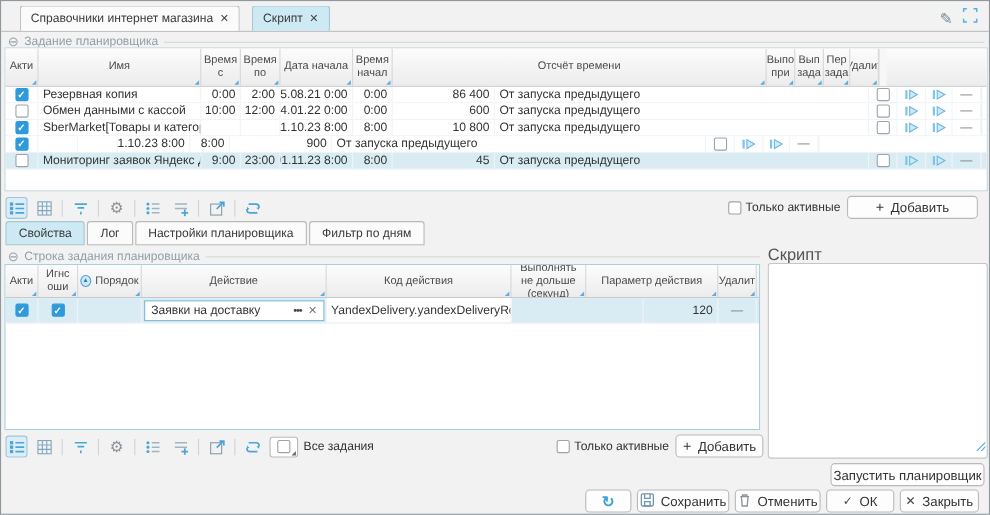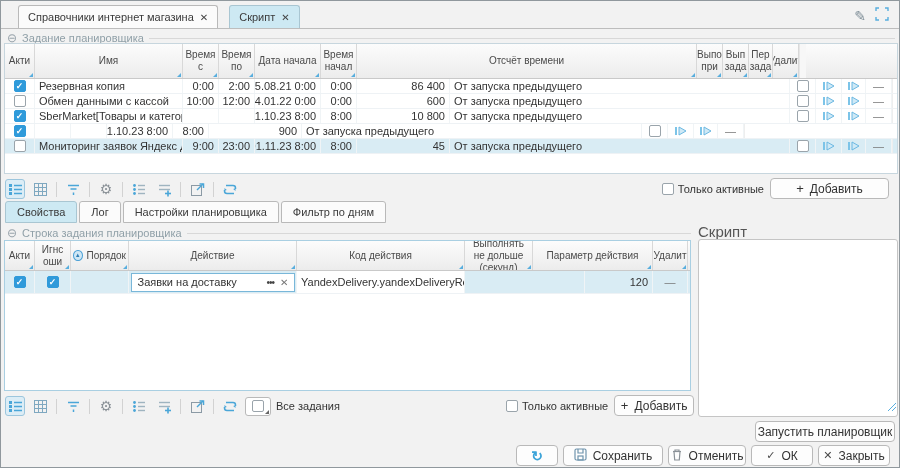--- a/index.html
+++ b/index.html
@@ -556,21 +556,21 @@
   </div>
 
   <button class="btn" style="position:absolute; left:754px; top:420px; width:140px;">
     <span>Запустить планировщик</span>
   </button>
 
   <div class="footer">
     <button class="btn" style="width:42px">
       <span class="refresh-glyph">↻</span>
     </button>
-    <button class="btn" style="width:100px">
+    <button class="btn" style="width:84px">
       <span><svg width="13" height="13" fill="none" stroke="#6f94ad" stroke-width="1.2">
             <rect x="1" y="1" width="11" height="11" rx="1.5"></rect>
             <path d="M4 1 V5 H9 V1"></path>
             <rect x="4" y="8" width="5" height="4"></rect>
           </svg></span>
       <span>Сохранить</span>
     </button>
     <button class="btn" style="width:78px">
       <span><svg width="12" height="13" fill="none" stroke="#8b9298" stroke-width="1.2">
             <path d="M2 3.5 H10"></path>

